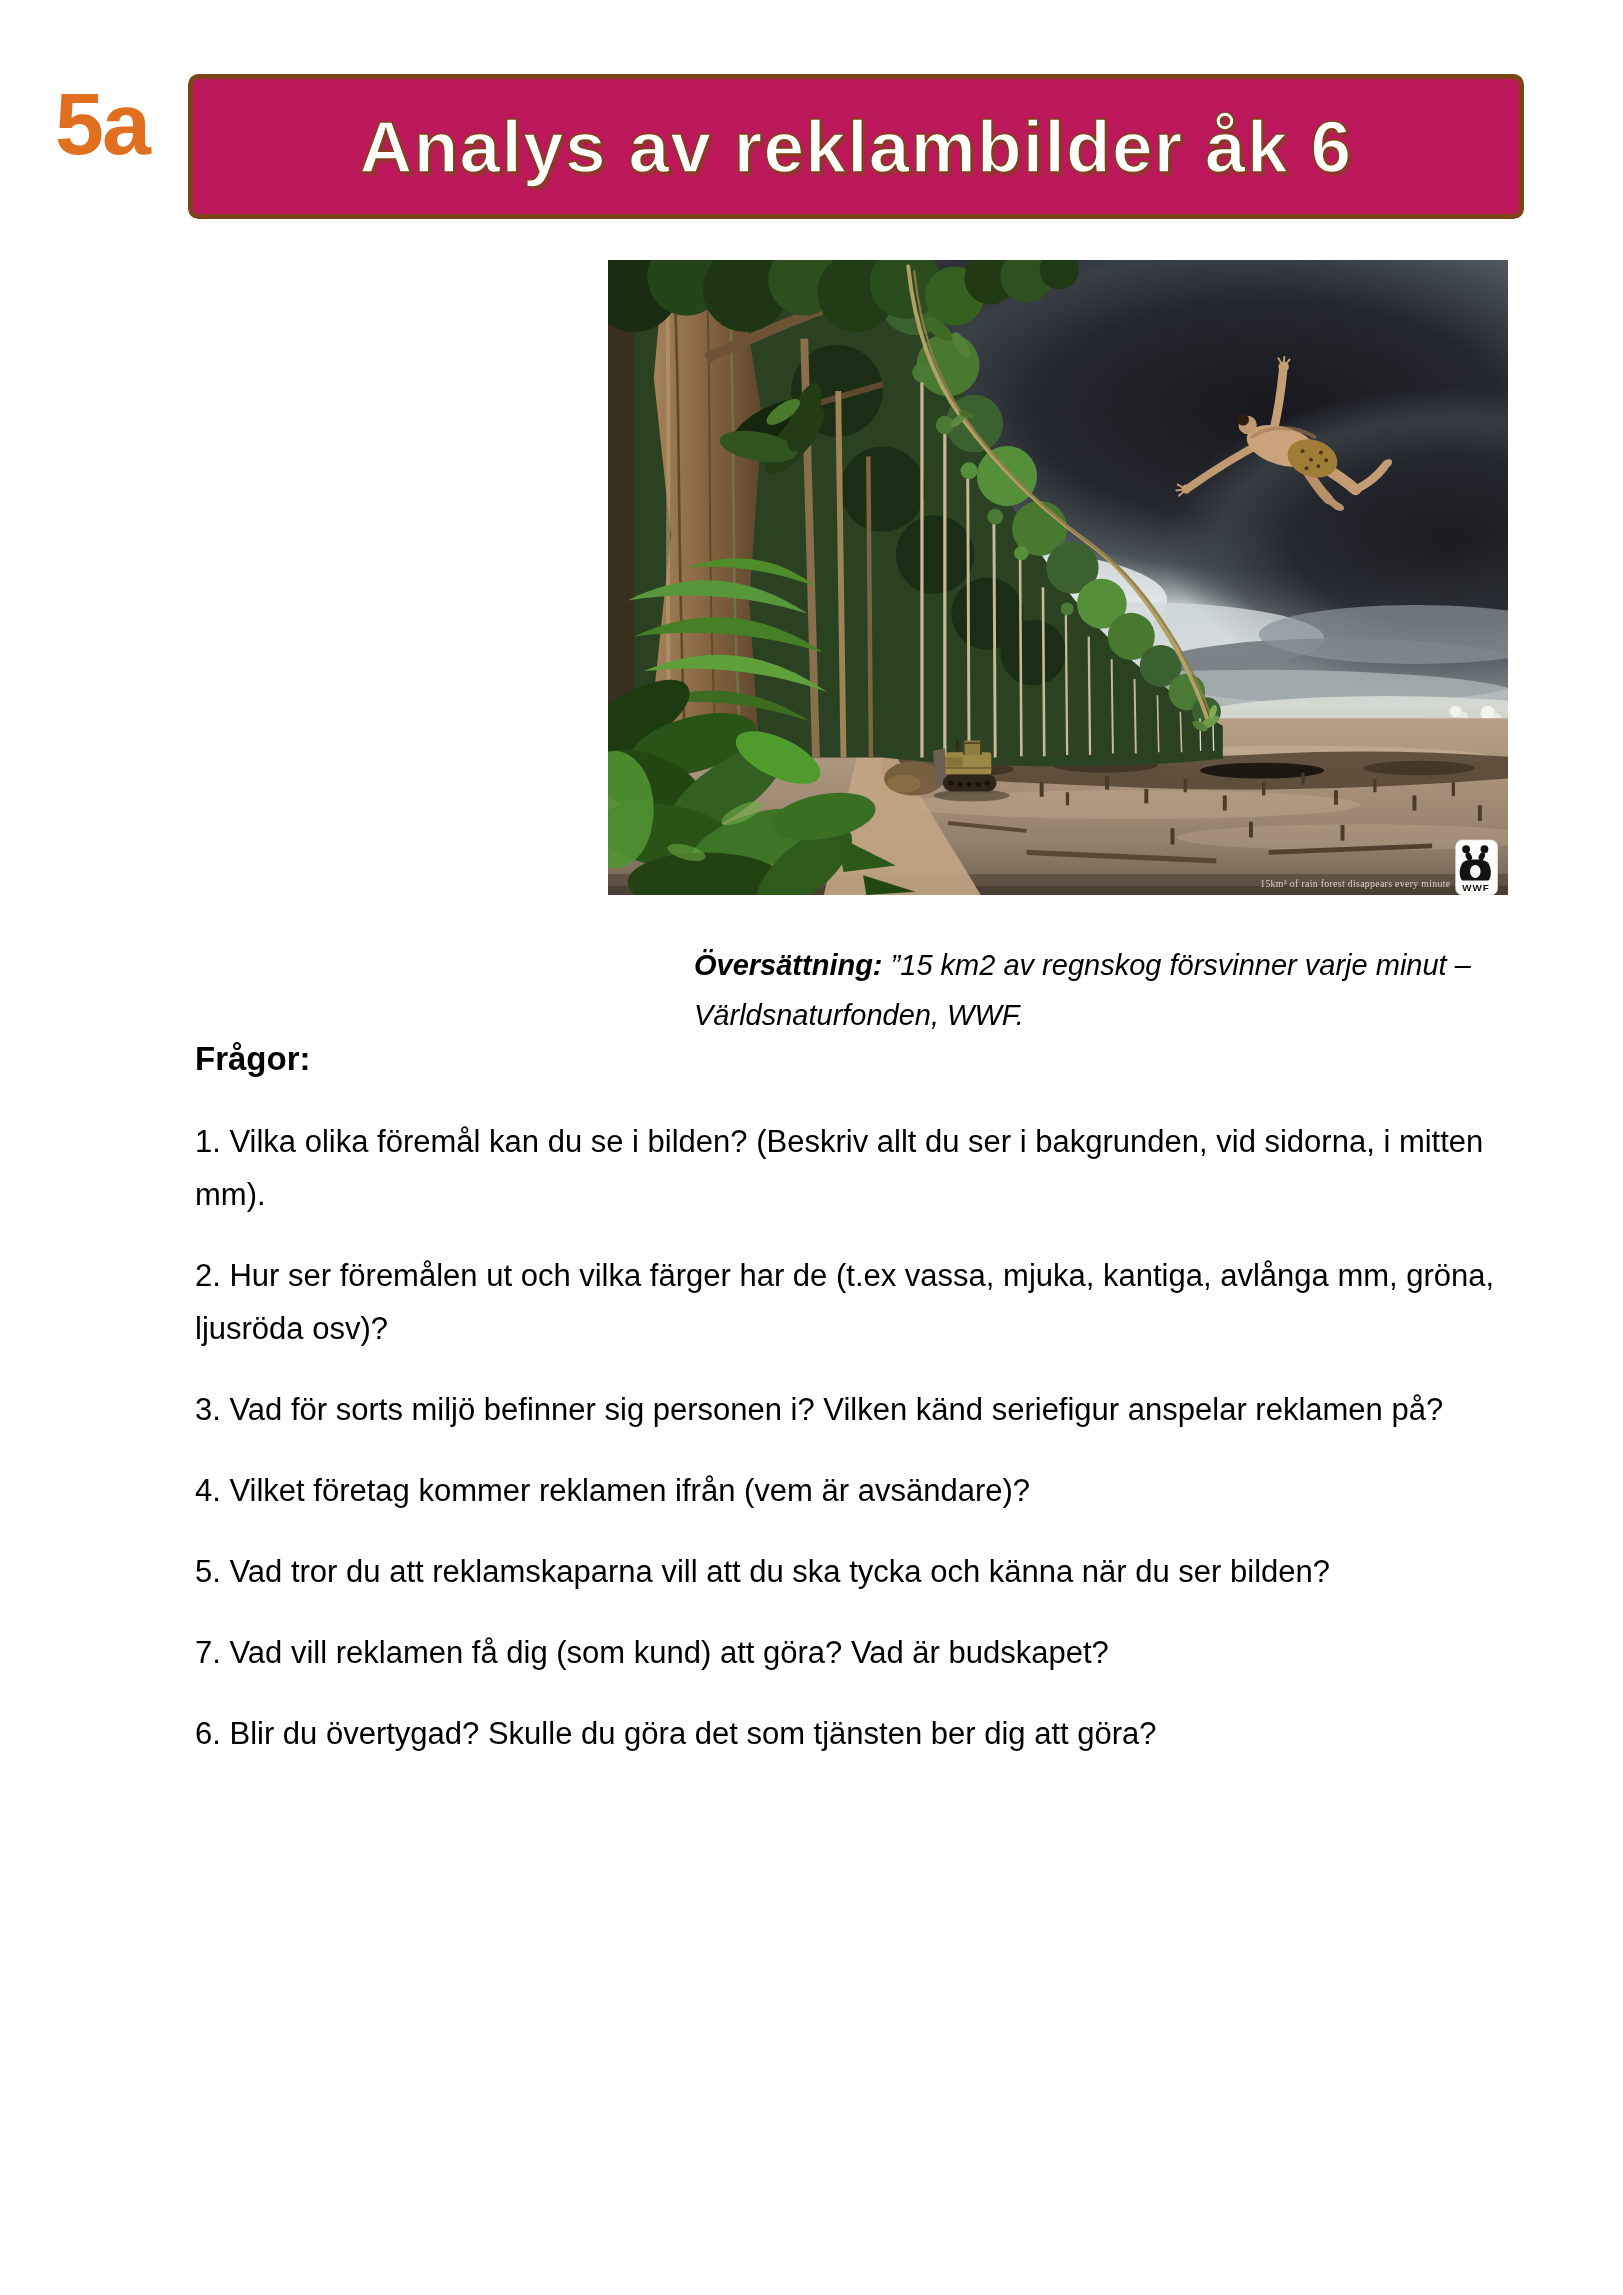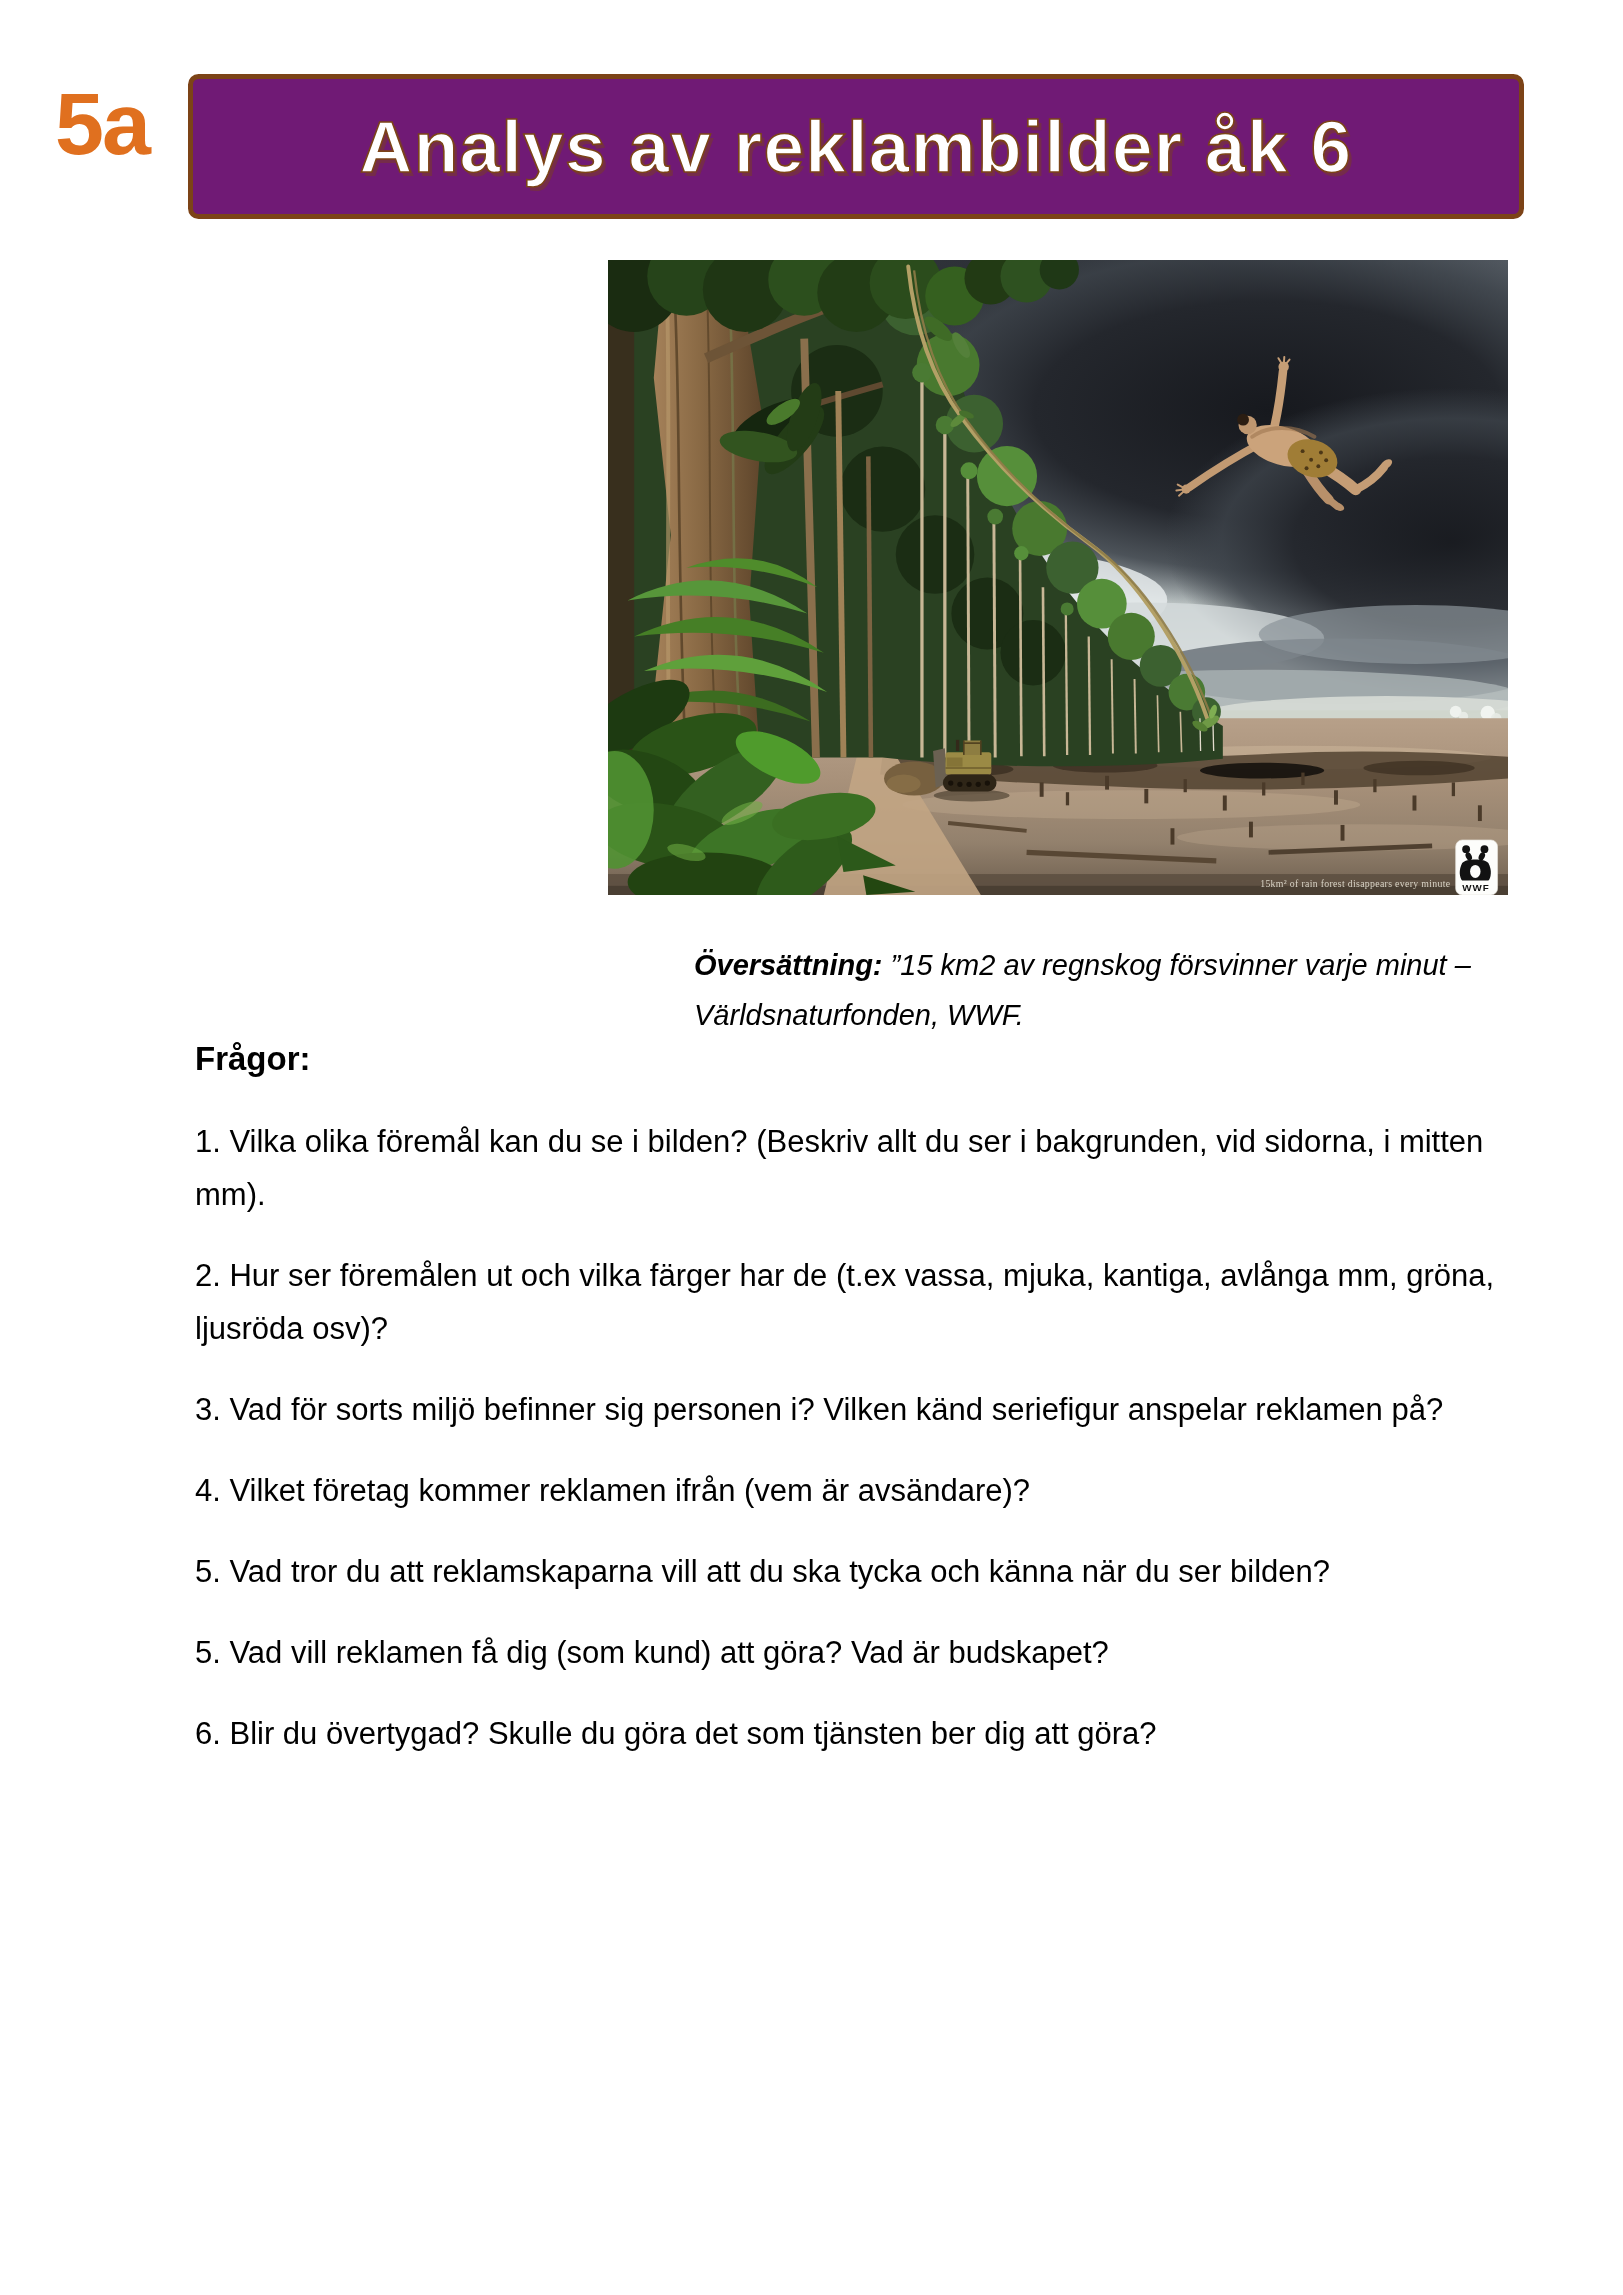--- a/index.html
+++ b/index.html
@@ -1,21 +1,21 @@
 <!DOCTYPE html>
 <html lang="sv" style="font-size:10.5px"><head>
 <meta charset="utf-8">
 <style>
   html,body{margin:0;padding:0;background:#ffffff;}
   .page{position:relative;width:1623px;height:2295px;background:#ffffff;overflow:hidden;
         font-family:"Liberation Sans",sans-serif;color:#000;}
   .ws-number{position:absolute;left:55px;top:73px;font-size:88px;font-weight:bold;
              color:#e0701f;letter-spacing:-2px;}
   .banner{position:absolute;left:188px;top:74px;width:1336px;height:145px;box-sizing:border-box;
-          background:#701a75;border:5.9px solid #7c4317;border-radius:10.5px;
+          background:#be185d;border:5.9px solid #7c4317;border-radius:10.5px;
           display:flex;align-items:center;justify-content:center;}
   .banner-title{font-size:73px;font-weight:bold;color:#ffffff;letter-spacing:1.3px;
                 -webkit-text-stroke:1.6px #7c4317;
                 text-shadow:3.3px 3.9px 0 rgba(124,67,23,.45);white-space:nowrap;}
   .material{position:absolute;left:195px;top:335px;width:411px;margin:0;
             font-size:31px;line-height:49px;}
   .material strong{font-weight:bold;}
   .photo{position:absolute;left:608px;top:260px;width:900px;height:635px;}
   .photo svg{display:block;width:100%;height:100%;}
   .caption{position:absolute;left:686px;top:932px;width:795px;margin:8px;
@@ -324,18 +324,18 @@
   <p class="caption"><strong>Översättning:</strong> <span>”15 km2 av regnskog försvinner varje minut – Världsnaturfonden, WWF.</span></p>
 
   <h2 class="questions-heading">Frågor:</h2>
 
   <div class="questions">
     <p class="q">1. Vilka olika föremål kan du se i bilden? (Beskriv allt du ser i bakgrunden, vid sidorna, i mitten mm).</p>
     <p class="q">2. Hur ser föremålen ut och vilka färger har de (t.ex vassa, mjuka, kantiga, avlånga mm, gröna, ljusröda osv)?</p>
     <p class="q">3. Vad för sorts miljö befinner sig personen i? Vilken känd seriefigur anspelar reklamen på?</p>
     <p class="q">4. Vilket företag kommer reklamen ifrån (vem är avsändare)?</p>
     <p class="q">5. Vad tror du att reklamskaparna vill att du ska tycka och känna när du ser bilden?</p>
-    <p class="q">5. Vad vill reklamen få dig (som kund) att göra? Vad är budskapet?</p>
+    <p class="q">7. Vad vill reklamen få dig (som kund) att göra? Vad är budskapet?</p>
     <p class="q">6. Blir du övertygad? Skulle du göra det som tjänsten ber dig att göra?</p>
   </div>
 
 </div>
 
 
 </body></html>

